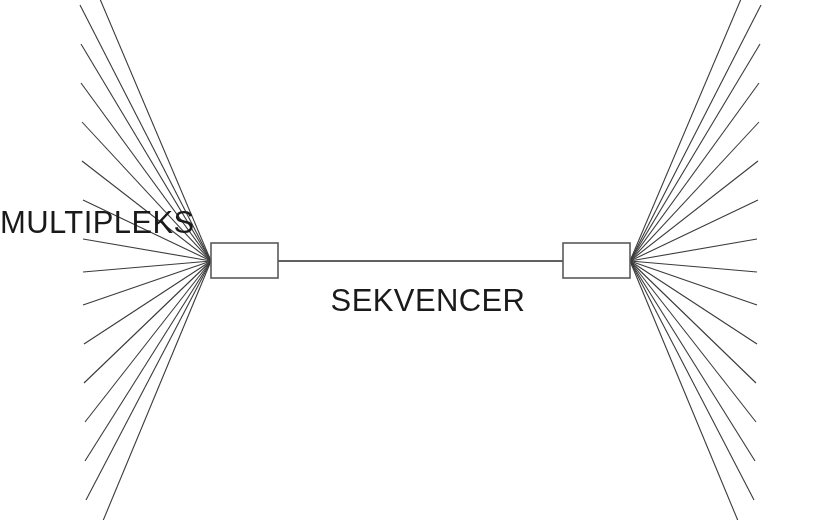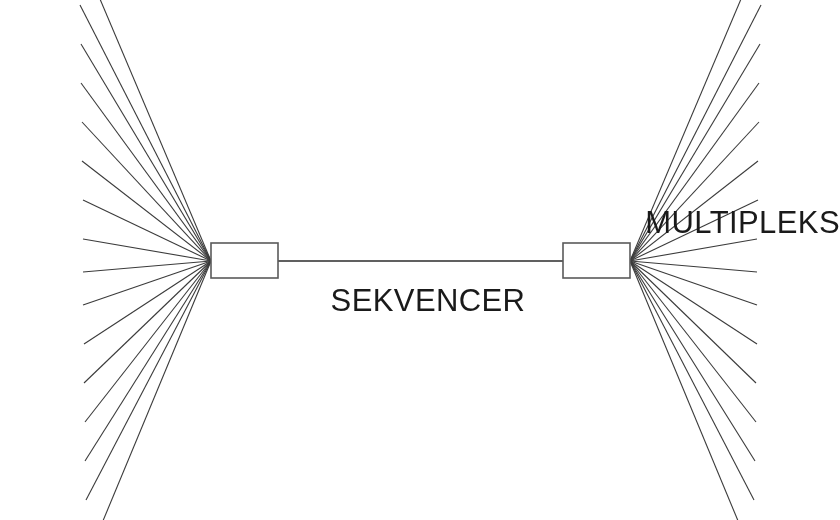--- a/index.html
+++ b/index.html
@@ -46,21 +46,21 @@
     font-weight: 400;
     letter-spacing: 0.4px;
     color: #1a1a1a;
     white-space: nowrap;
     line-height: 1;
   }
   #label-top {
     left: 0;
     top: 207px;
     width: 840px;
-    text-align: right;
+    text-align: left;
   }
   #label-bottom {
     left: 8px;
     top: 285px;
     width: 840px;
     text-align: center;
   }
 </style>
 </head>
 <body>

